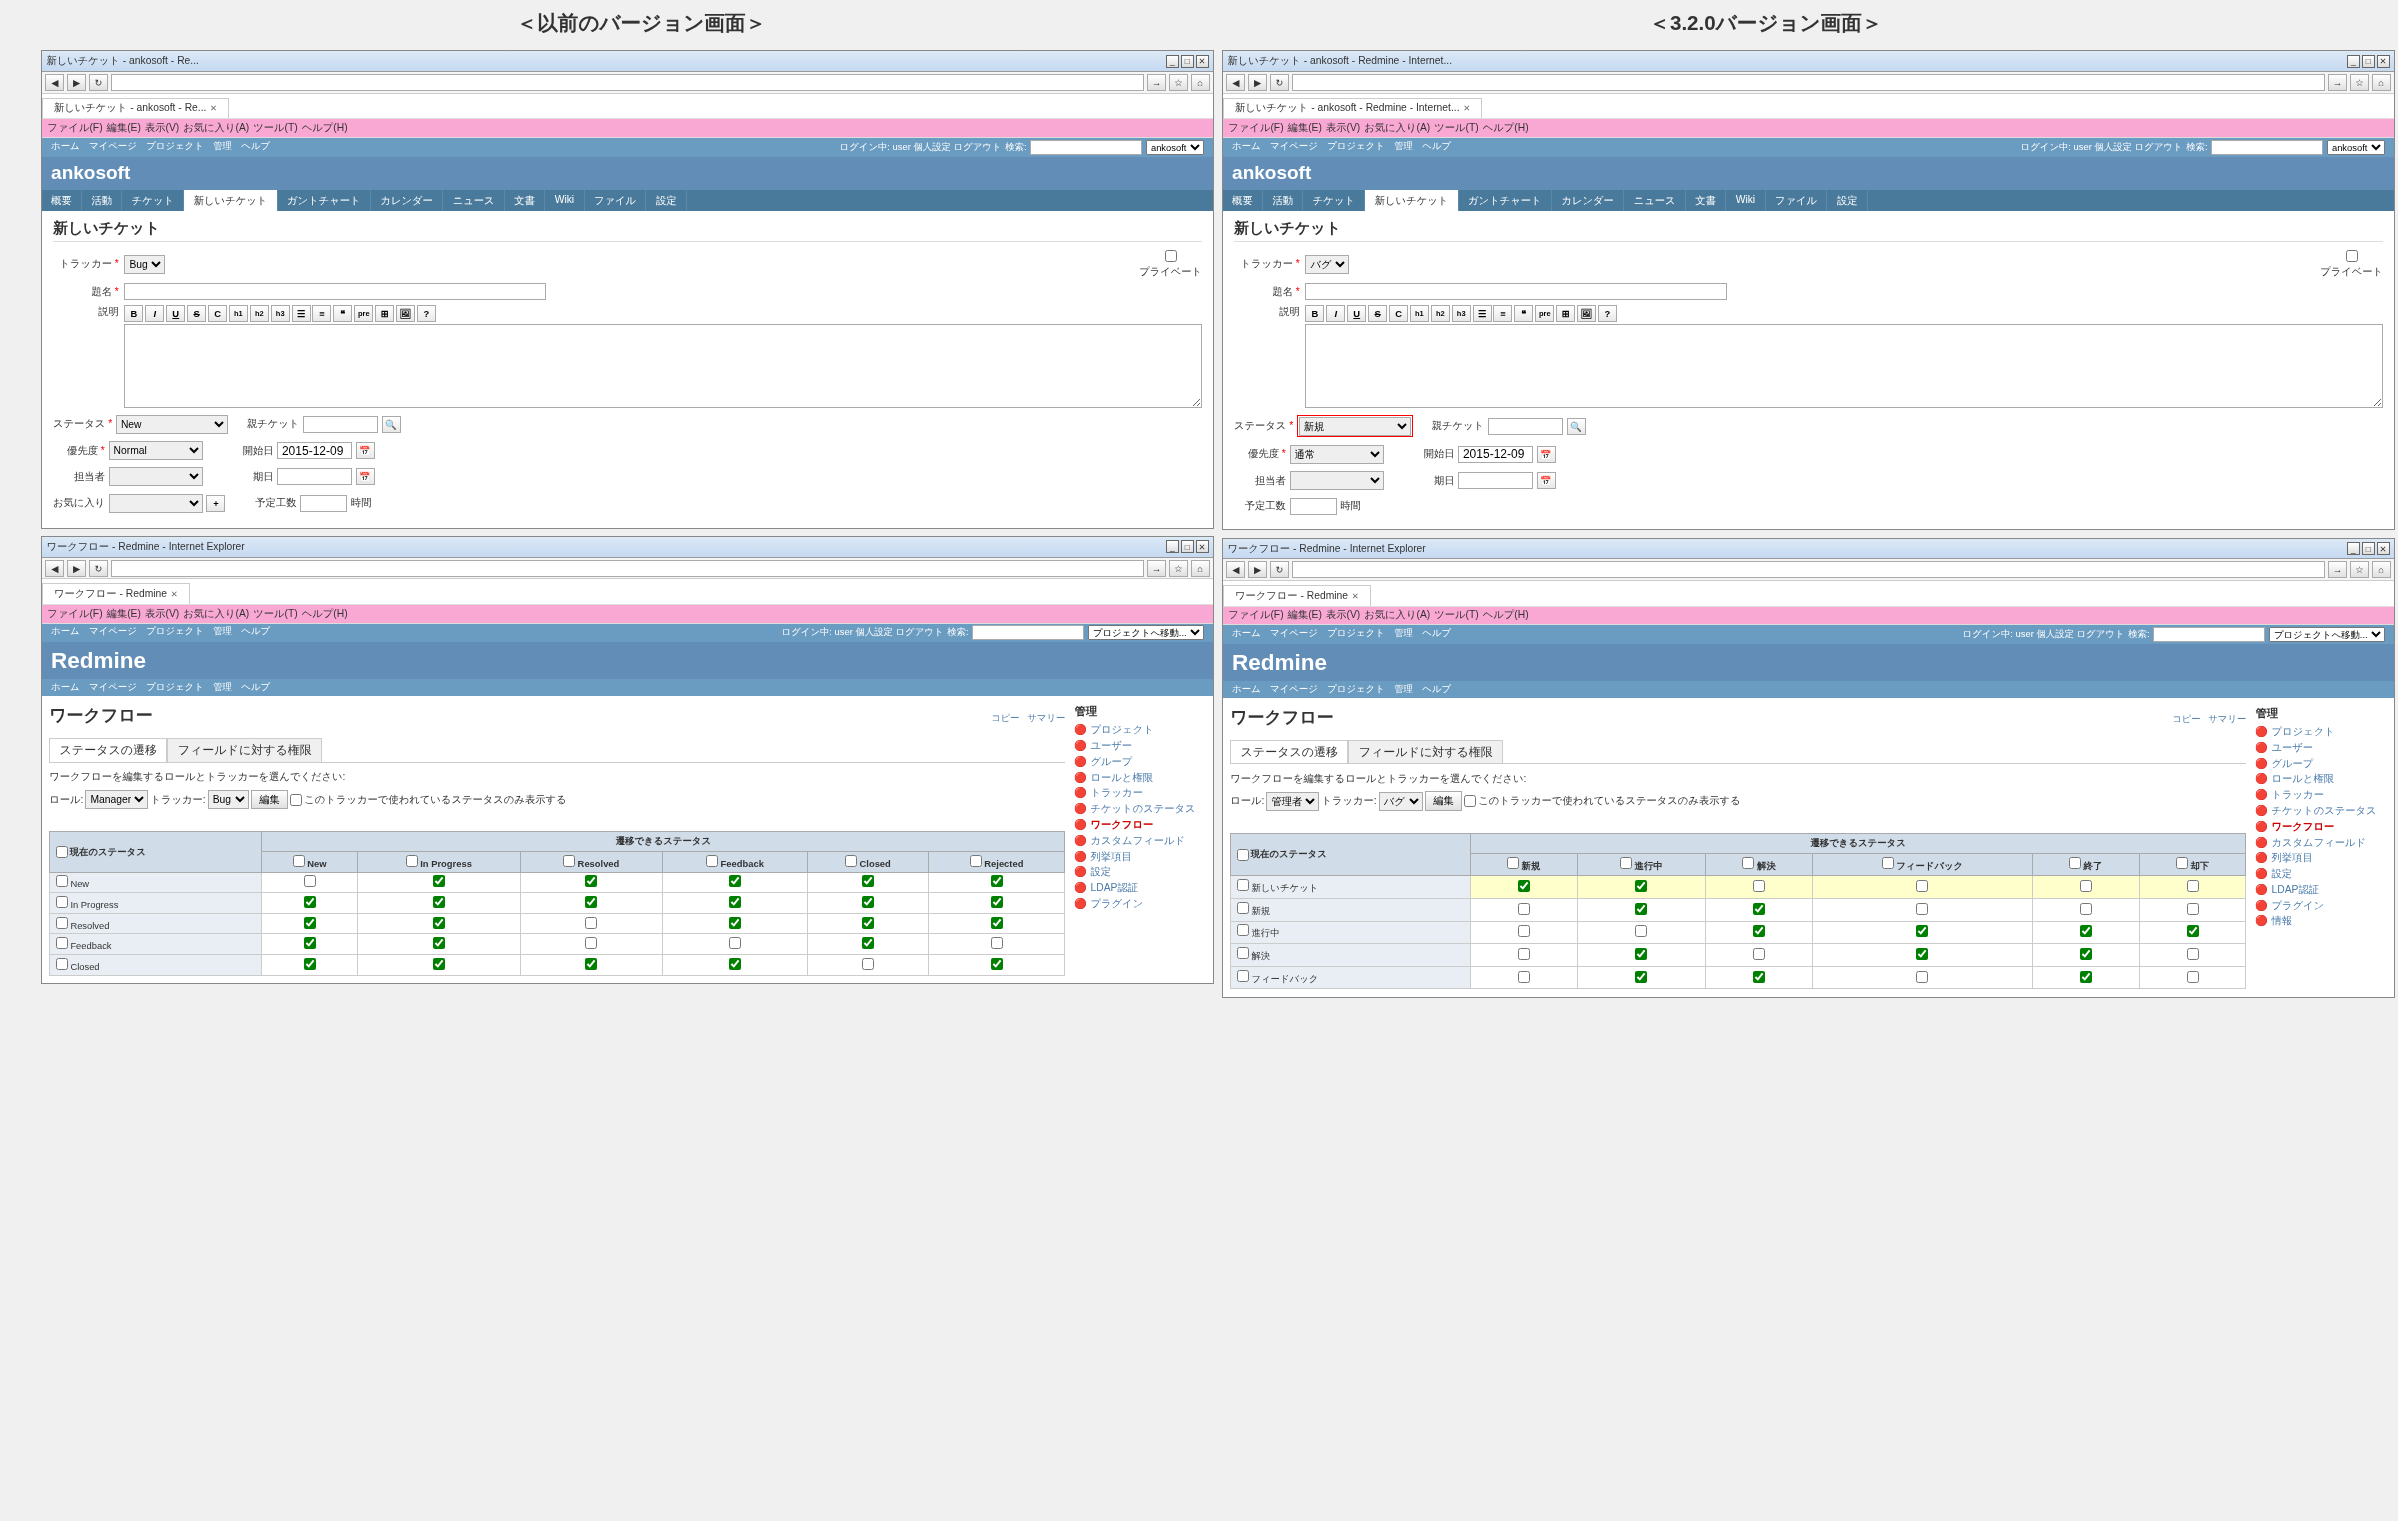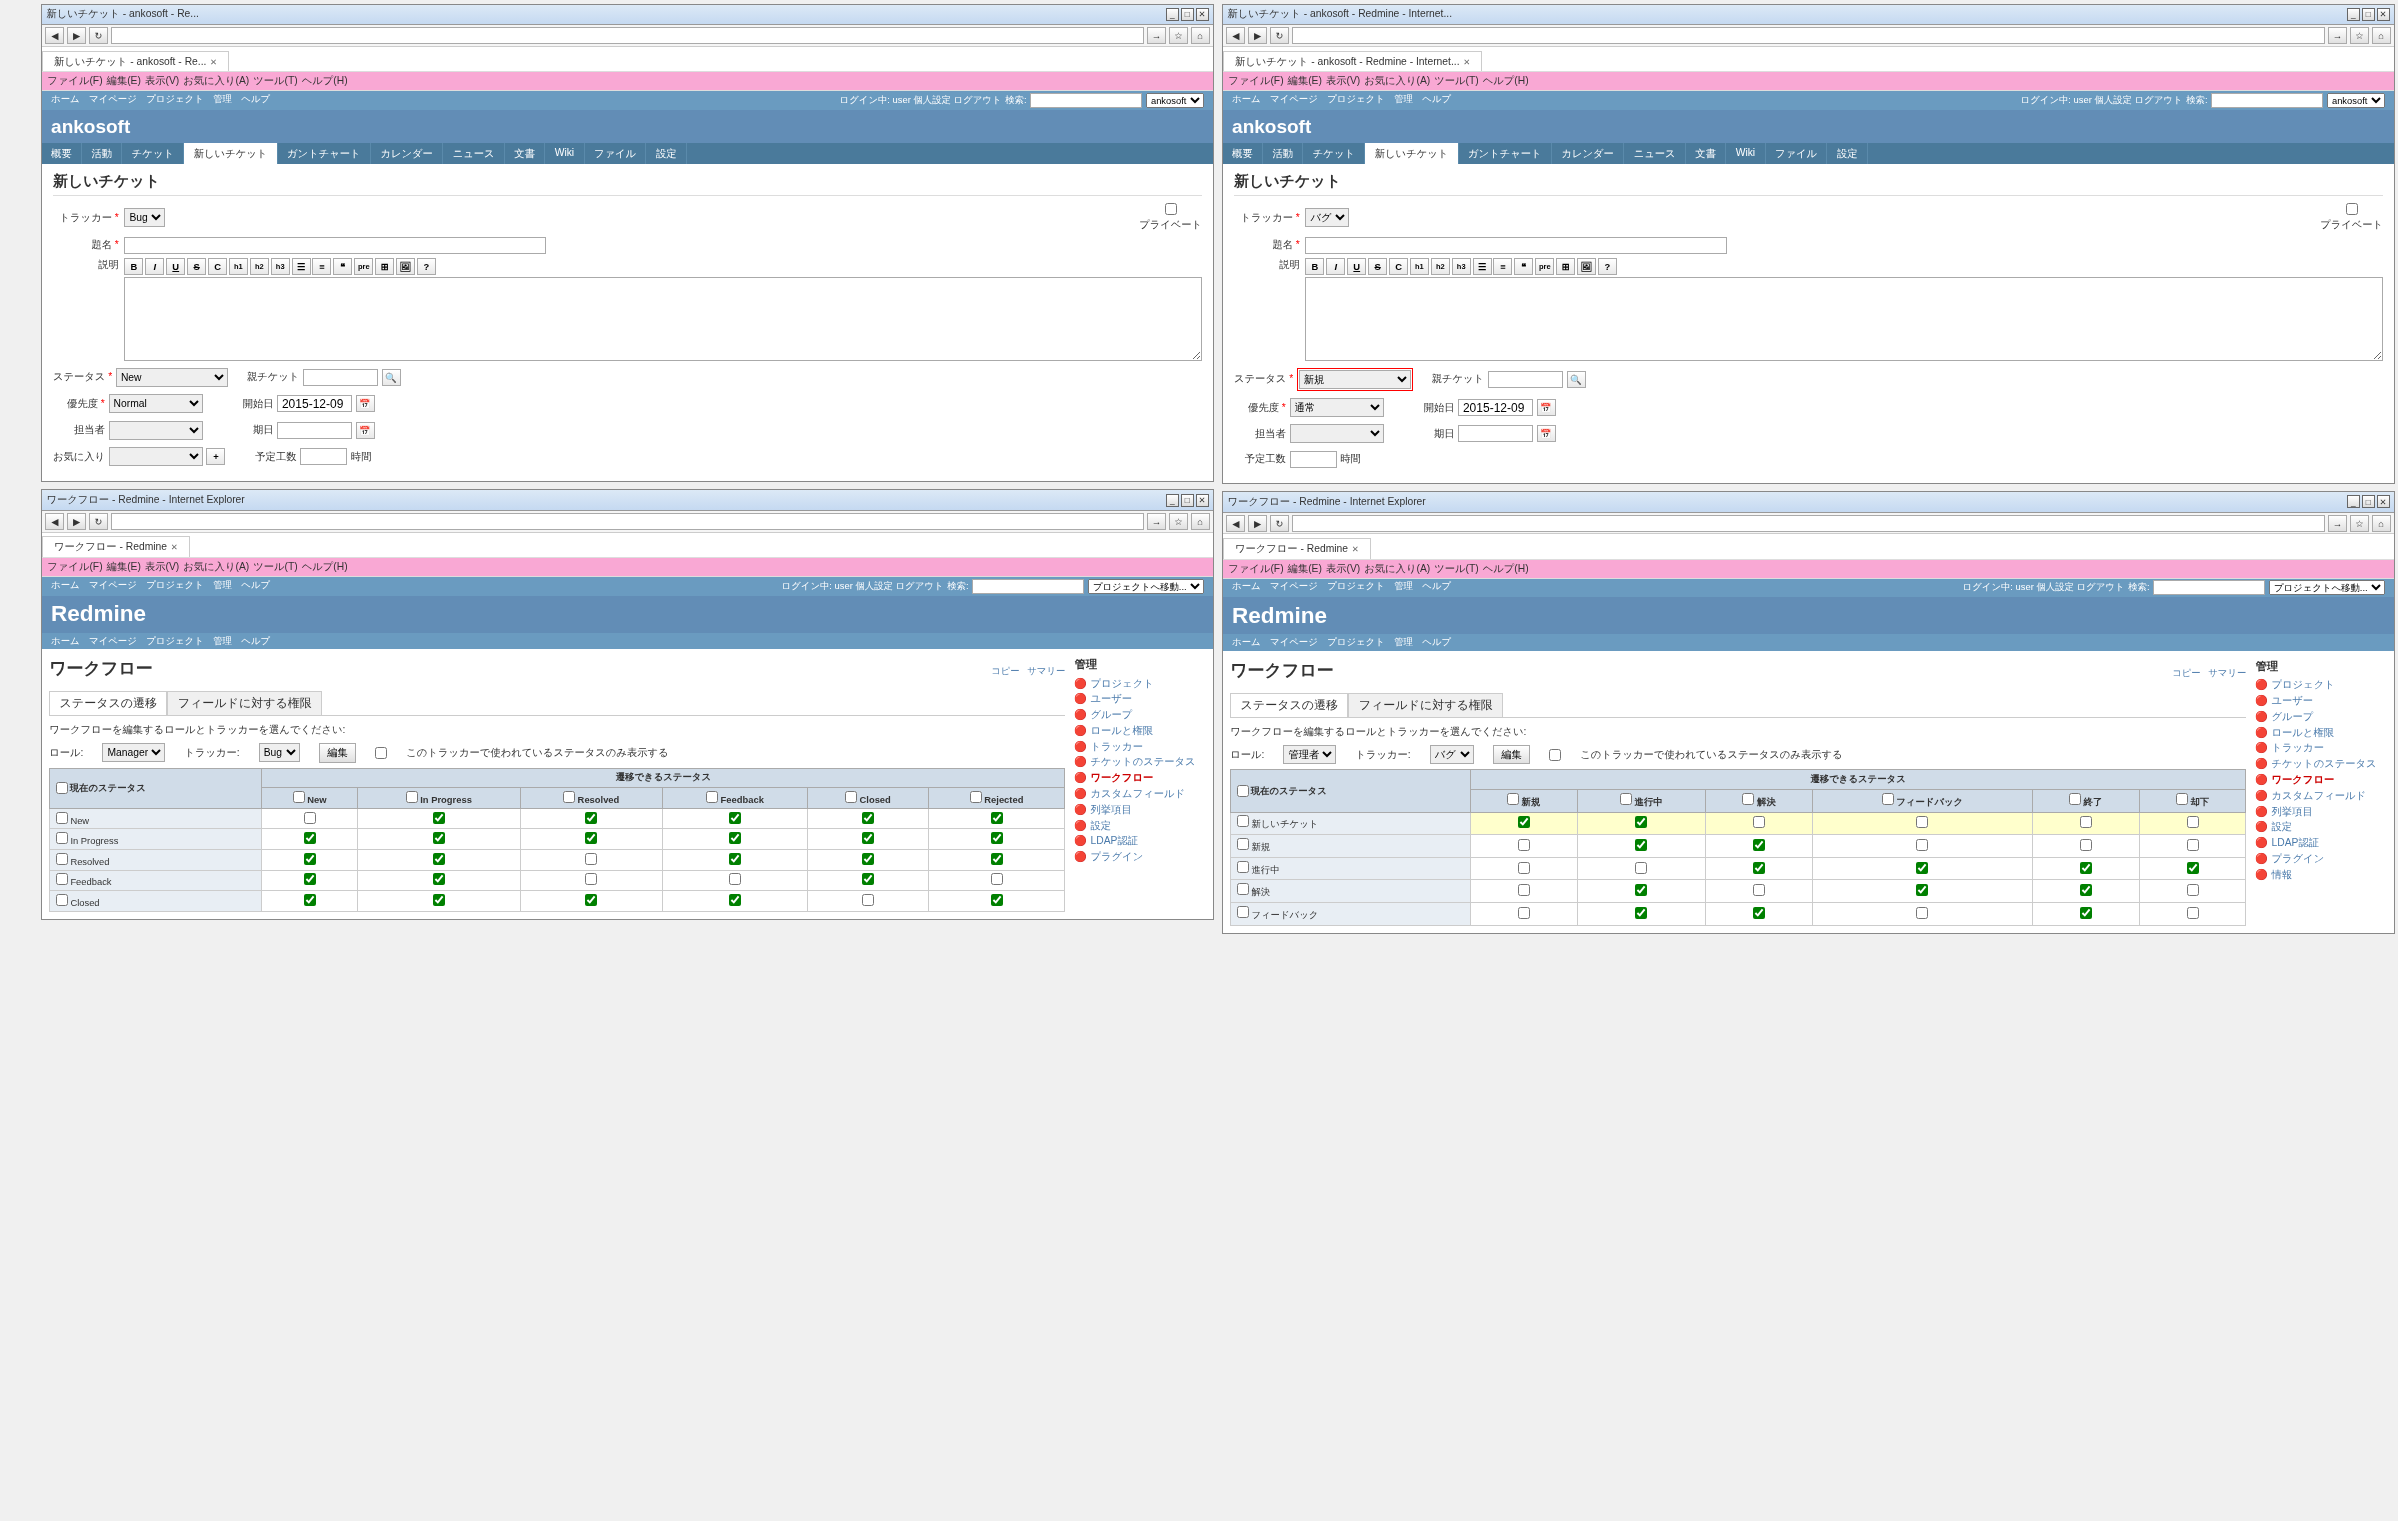--- a/index.html
+++ b/index.html
@@ -60,21 +60,21 @@
     .wf-content { display: flex; padding: 7.5px; gap: 9.4px; background: #fff; }
     .wf-main { flex: 1; }
     .wf-sidebar { width: 131px; }
 
     .wf-title { font-size: 17px; font-weight: bold; margin-bottom: 5.6px; }
 
     .wf-tabs { display: flex; gap: 0; margin-bottom: 7.5px; border-bottom: 0.9px solid #ccc; }
     .wf-tab { padding: 2.8px 9.4px; border: 0.9px solid #ccc; border-bottom: none; font-size: 12px; cursor: pointer; background: #f0f0f0; }
     .wf-tab.active { background: #fff; }
 
-    .wf-filter-row { display: flex; align-items: center; gap: 19px; margin-bottom: 5px; font-size: 10.3px; }
+    .wf-filter-row { display: flex; align-items: center; gap: 2px; margin-bottom: 22px; font-size: 10.3px; }
     .wf-filter-select { height: 19px; font-size: 10.3px; border: 0.9px solid #aaa; }
     .wf-edit-btn { padding: 1.9px 7.5px; background: linear-gradient(to bottom, #fff, #e0e0e0); border: 0.9px solid #aaa; font-size: 10.3px; cursor: pointer; }
 
     
     .wf-table { width: 100%; border-collapse: collapse; font-size: 9.4px; }
     .wf-table th { background: #d0dce8; border: 0.9px solid #aaa; padding: 2.8px 5.6px; text-align: center; font-size: 9.4px; }
     .wf-table td { border: 0.9px solid #ccc; padding: 2.8px 5.6px; font-size: 9.4px; }
     .wf-table .current-status-col { background: #e8eef4; }
 
     .checkbox-cell { text-align: center; }
@@ -100,20 +100,24 @@
     .field-label.req::after { content: ' *'; color: red; }
 
     
     .status-select-wrap { border: 1.9px solid red; padding: 0.9px; display: inline-block; }
   </style>
 </head>
 <body>
 
 <div class="page-wrapper">
 
+  <div class="title-row">
+    <h2>＜以前のバージョン画面＞</h2>
+    <h2>＜3.2.0バージョン画面＞</h2>
+  </div>
 
   <div class="columns">
 
     <div class="col">
 
       <div class="browser-window">
 
         <div class="browser-titlebar ie-chrome">
           <span style="font-size:10.3px;">新しいチケット - ankosoft - Re...</span>
           <div class="browser-controls">

